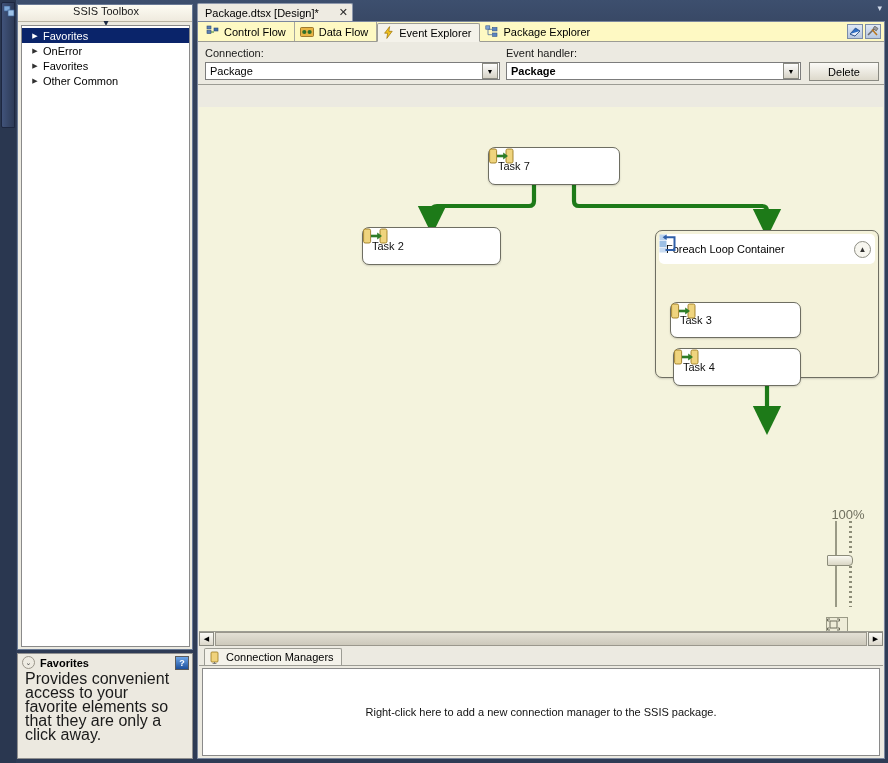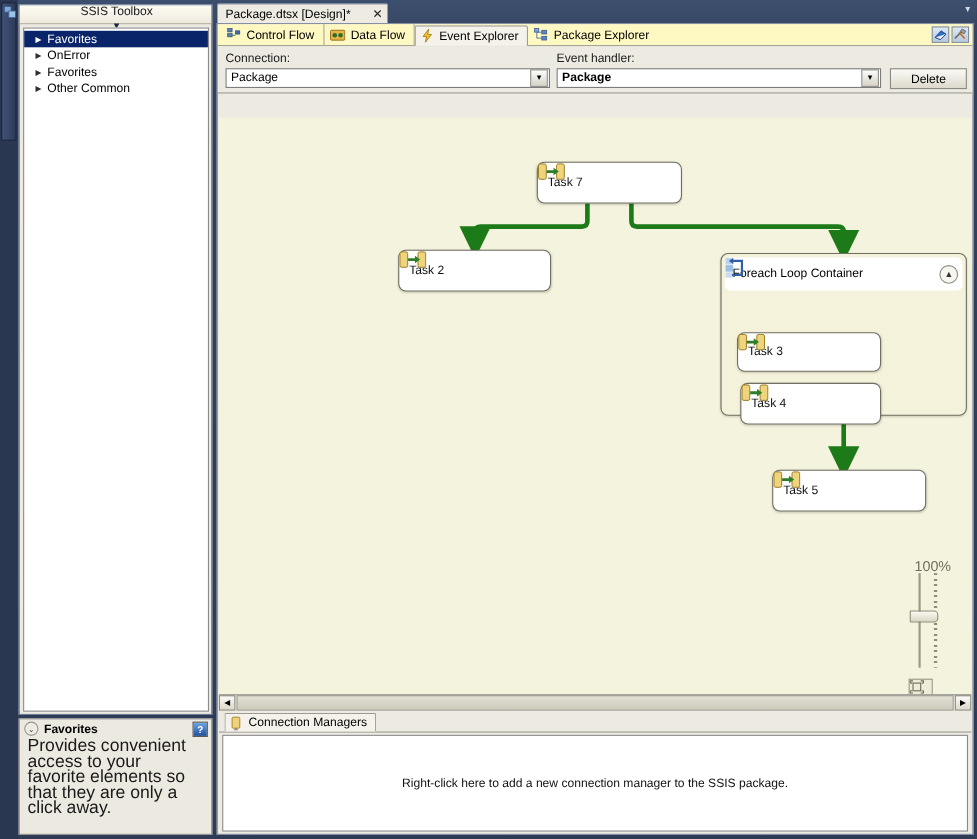--- a/index.html
+++ b/index.html
@@ -530,29 +530,20 @@
       <div class="node" style="left:163px; top:120px; width:139px; height:38px;">
         <svg width="25" height="17" viewBox="0 0 25 17">
           <rect x="0.6" y="1" width="7" height="14" rx="1.6" fill="#efd47e" stroke="#9c7c21" stroke-width=".9"></rect>
           <rect x="17" y="1" width="7" height="14" rx="1.6" fill="#efd47e" stroke="#9c7c21" stroke-width=".9"></rect>
           <path d="M8 8 H16" stroke="#2e7d28" stroke-width="2.6"></path>
           <path d="M14.2 4.6 L19 8 L14.2 11.4 Z" fill="#2e7d28"></path>
         </svg>
         <span class="nlabel">Task 2</span>
       </div>
 
-      <div class="node" style="left:503px; top:320px; width:140px; height:38px;">
-        <svg width="25" height="17" viewBox="0 0 25 17">
-          <rect x="0.6" y="1" width="7" height="14" rx="1.6" fill="#efd47e" stroke="#9c7c21" stroke-width=".9"></rect>
-          <rect x="17" y="1" width="7" height="14" rx="1.6" fill="#efd47e" stroke="#9c7c21" stroke-width=".9"></rect>
-          <path d="M8 8 H16" stroke="#2e7d28" stroke-width="2.6"></path>
-          <path d="M14.2 4.6 L19 8 L14.2 11.4 Z" fill="#2e7d28"></path>
-        </svg>
-        <span class="nlabel">Task 5</span>
-      </div>
 
       <div class="zoomwrap">
         <div class="zoom-label">100%</div>
         <div class="zoom-track"></div>
         <div class="zoom-ticks"></div>
         <div class="zoom-thumb"></div>
         <div class="fit-btn">
           <svg width="13" height="13" viewBox="0 0 13 13">
             <rect x="3" y="3" width="7" height="7" fill="none" stroke="#6d6d5c" stroke-width="1"></rect>
             <path d="M0.5 3 H2.2 M0.5 3 V1 H3 M10.8 3 H12.5 M12.5 3 V1 H10 M0.5 10 H2.2 M0.5 10 V12 H3 M10.8 10 H12.5 M12.5 10 V12 H10" stroke="#6d6d5c" stroke-width="1" fill="none"></path>

